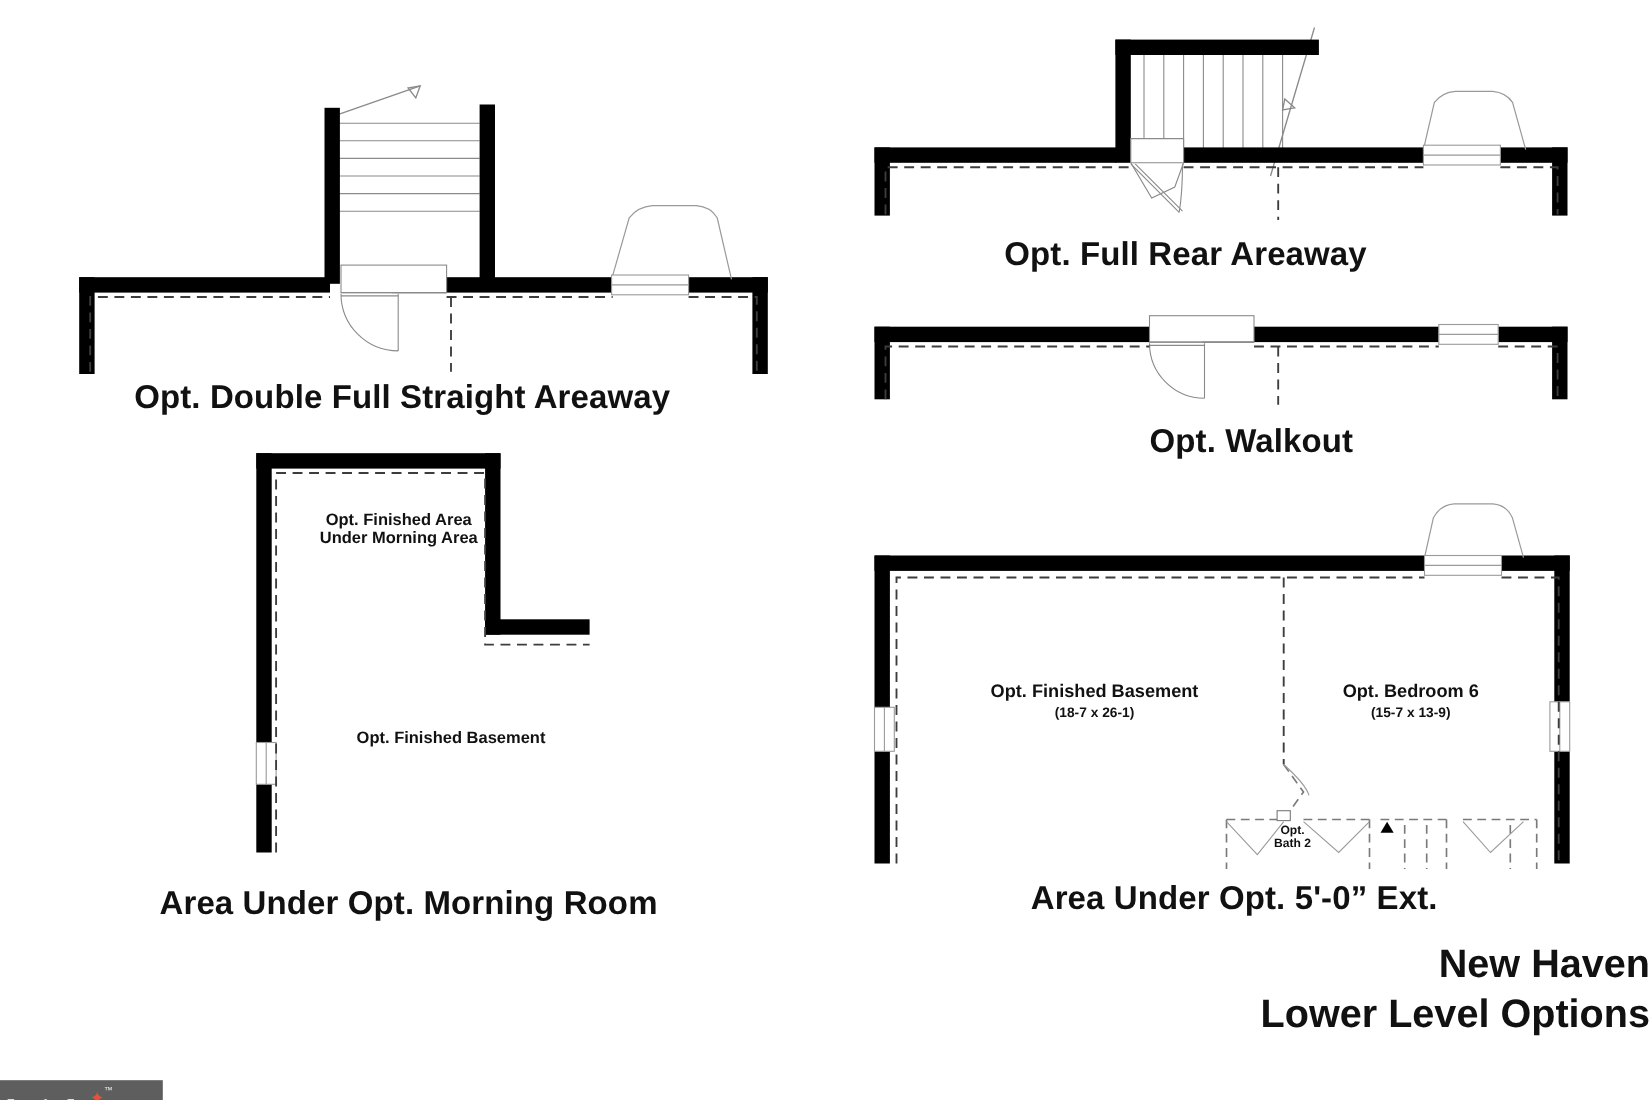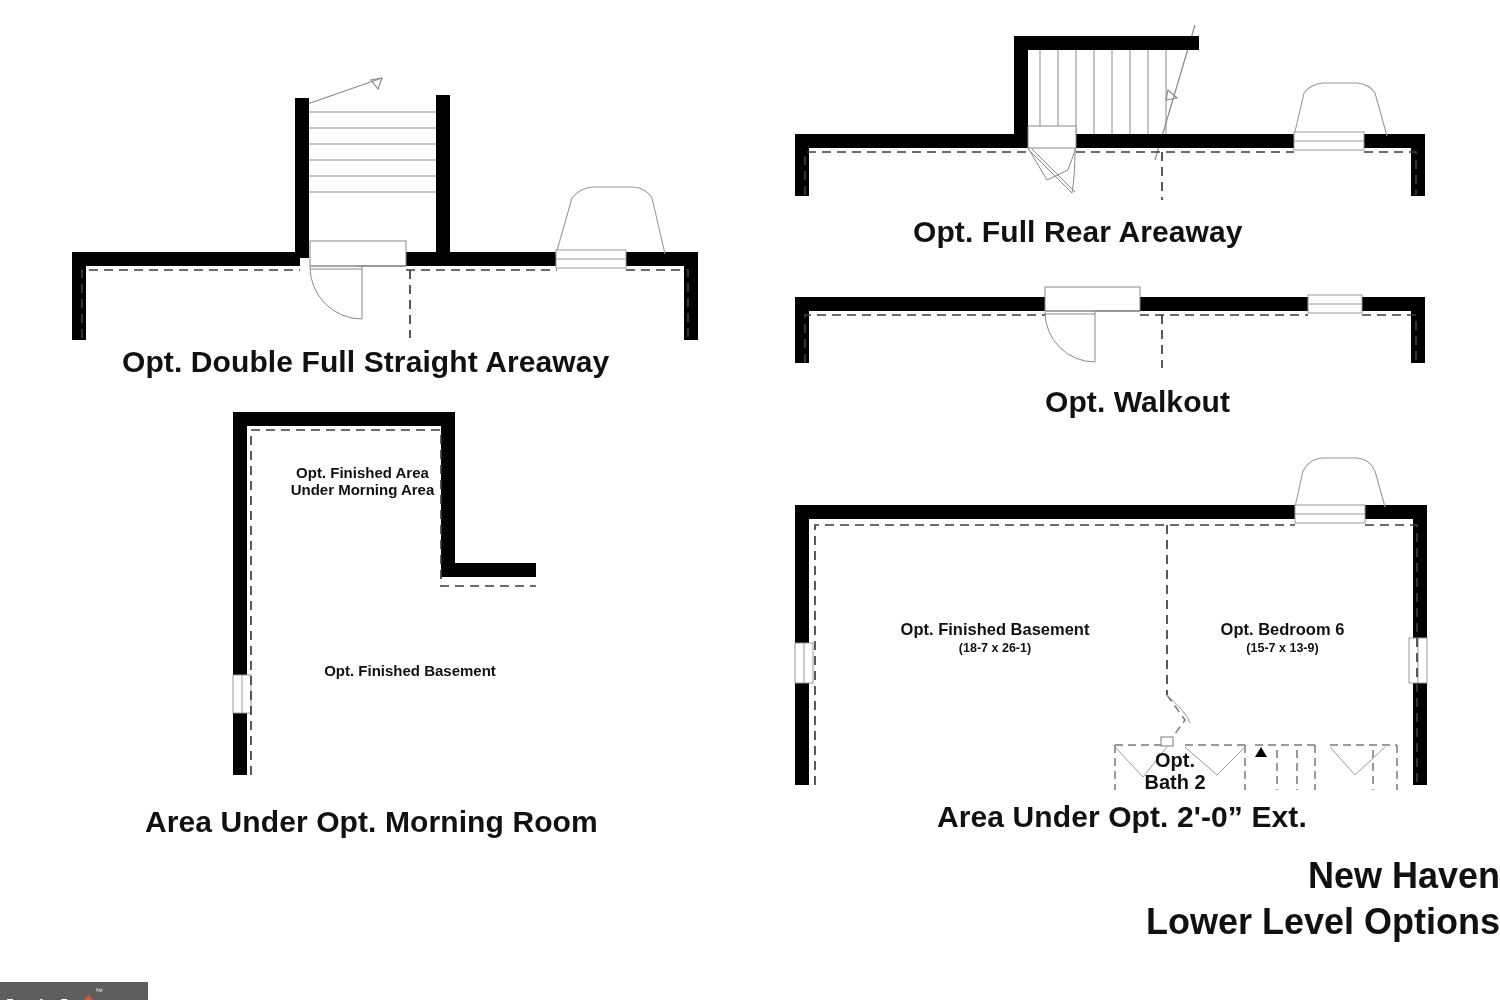--- a/index.html
+++ b/index.html
@@ -29,21 +29,21 @@
     font-family:"Liberation Sans", sans-serif;
     font-weight:bold;
     color:#111111;
     white-space:nowrap;
     text-align:center;
     line-height:1.15;
   }
   .rl-14{font-size:15px;}
   .rl-16{font-size:16.5px;}
   .rl-12{font-size:12.5px;}
-  .rl-bath{font-size:20px;line-height:1.08;text-align:center;}
+  .rl-bath{font-size:11px;line-height:1.08;text-align:center;}
   .title-block{
     position:absolute;
     left:0;right:0;
     text-align:center;
   }
   
   .logo{
     position:absolute;
     left:0;top:982px;
     width:148px;height:57px;
@@ -330,21 +330,21 @@
     <div class="roomlabel rl-16" style="left:400px;top:165px;width:195px;">
       <div>Opt. Bedroom 6</div>
       <div class="rl-12" style="margin-top:2px;">(15-7 x 13-9)</div>
     </div>
 
     <div class="roomlabel rl-bath" style="left:355px;top:295px;width:70px;">
       <div>Opt.</div>
       <div>Bath 2</div>
     </div>
 
-    <div class="caption cap-main" style="left:152px;top:345px;">Area Under Opt. 2'-0” Ext.</div>
+    <div class="caption cap-main" style="left:152px;top:345px;">Area Under Opt. 5'-0” Ext.</div>
   </div>
 
   <div class="title-block" style="top:855px;">
     <div class="cap-title" style="font-weight:bold;">New Haven</div>
     <div class="cap-title" style="font-weight:bold;margin-top:4px;">Lower Level Options</div>
   </div>
 
   <div class="logo">
     <div class="logo-inner">
       <span class="logo-bright">bright</span>

